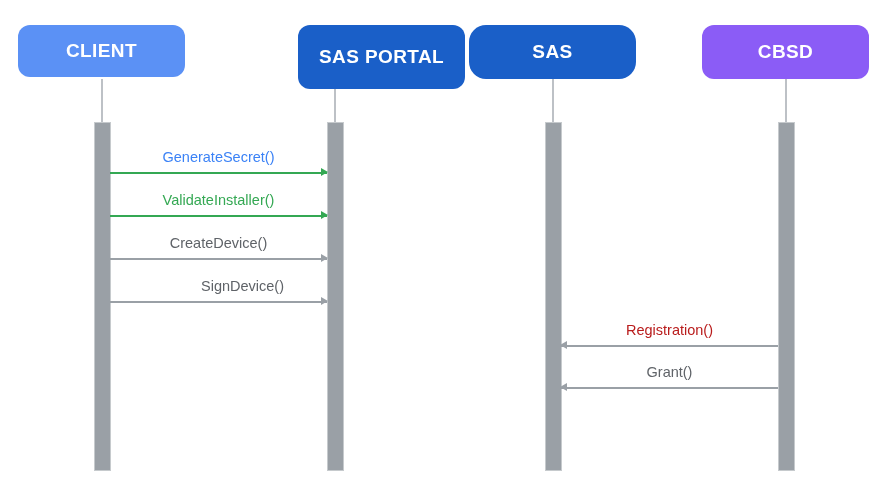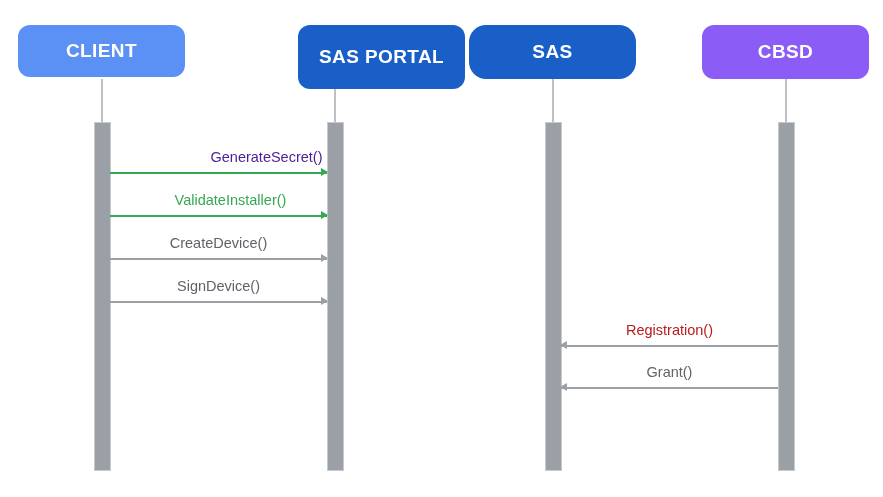--- a/index.html
+++ b/index.html
@@ -114,36 +114,36 @@
       </div>
       <div class="lifeline-stem" style="left: 785px; top: 79px; height: 43px;"></div>
       <div class="activation-bar" style="left: 778px; top: 122px; height: 349px; background: rgb(154, 160, 166);"></div>
       <div class="participant-box" style="left: 702px; top: 25px; width: 167px; height: 54px; background: #8b5cf6;">
         <span>CBSD</span>
       </div>
     </div>
 
   <div id="messages-layer">
       <div class="message" style="left: 110px; top: 172px; width: 217px;">
-        <div class="message-label" style="color: #4c1d95; margin-left: 48px;">GenerateSecret()</div>
+        <div class="message-label" style="color: #3b82f6;">GenerateSecret()</div>
         <div class="message-line" style="background: rgb(52, 168, 83);"></div>
         <div class="arrowhead right" style="border-left-color: rgb(52, 168, 83);"></div>
       </div>
       <div class="message" style="left: 110px; top: 215px; width: 217px;">
-        <div class="message-label" style="color: rgb(52, 168, 83); padding-left: 12px;">ValidateInstaller()</div>
+        <div class="message-label" style="color: rgb(52, 168, 83);">ValidateInstaller()</div>
         <div class="message-line" style="background: rgb(52, 168, 83);"></div>
         <div class="arrowhead right" style="border-left-color: rgb(52, 168, 83);"></div>
       </div>
       <div class="message" style="left: 110px; top: 258px; width: 217px;">
         <div class="message-label" style="color: rgb(95, 99, 104);">CreateDevice()</div>
         <div class="message-line" style="background: rgb(154, 160, 166);"></div>
         <div class="arrowhead right" style="border-left-color: rgb(154, 160, 166);"></div>
       </div>
       <div class="message" style="left: 110px; top: 301px; width: 217px;">
-        <div class="message-label" style="color: rgb(95, 99, 104);">SignDevice()</div>
+        <div class="message-label" style="color: rgb(95, 99, 104); margin-left: 24px;">SignDevice()</div>
         <div class="message-line" style="background: rgb(154, 160, 166);"></div>
         <div class="arrowhead right" style="border-left-color: rgb(154, 160, 166);"></div>
       </div>
       <div class="message" style="left: 561px; top: 345px; width: 217px;">
         <div class="message-label" style="color: #b91c1c;">Registration()</div>
         <div class="message-line" style="background: rgb(154, 160, 166);"></div>
         <div class="arrowhead left" style="border-right-color: rgb(154, 160, 166);"></div>
       </div>
       <div class="message" style="left: 561px; top: 387px; width: 217px;">
         <div class="message-label" style="color: rgb(95, 99, 104);">Grant()</div>

